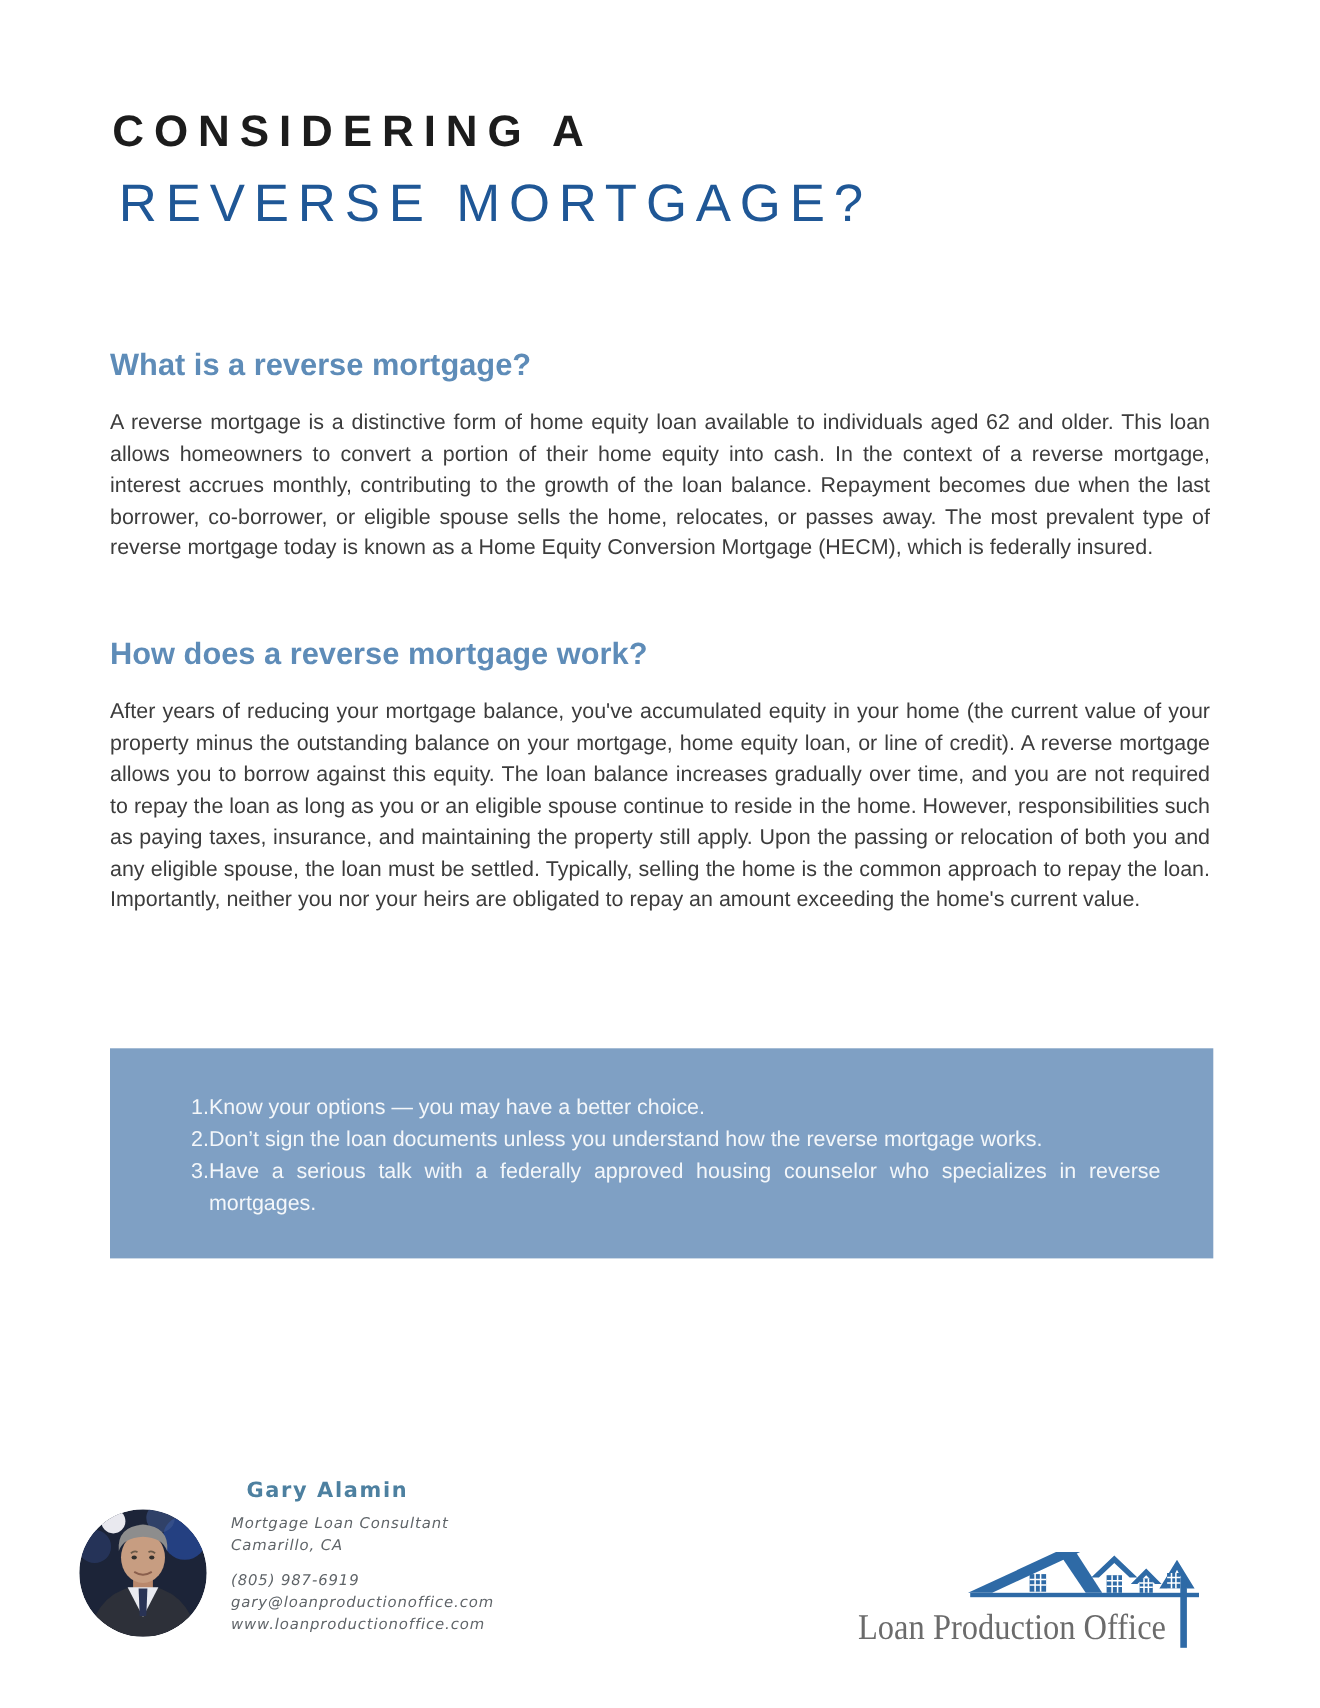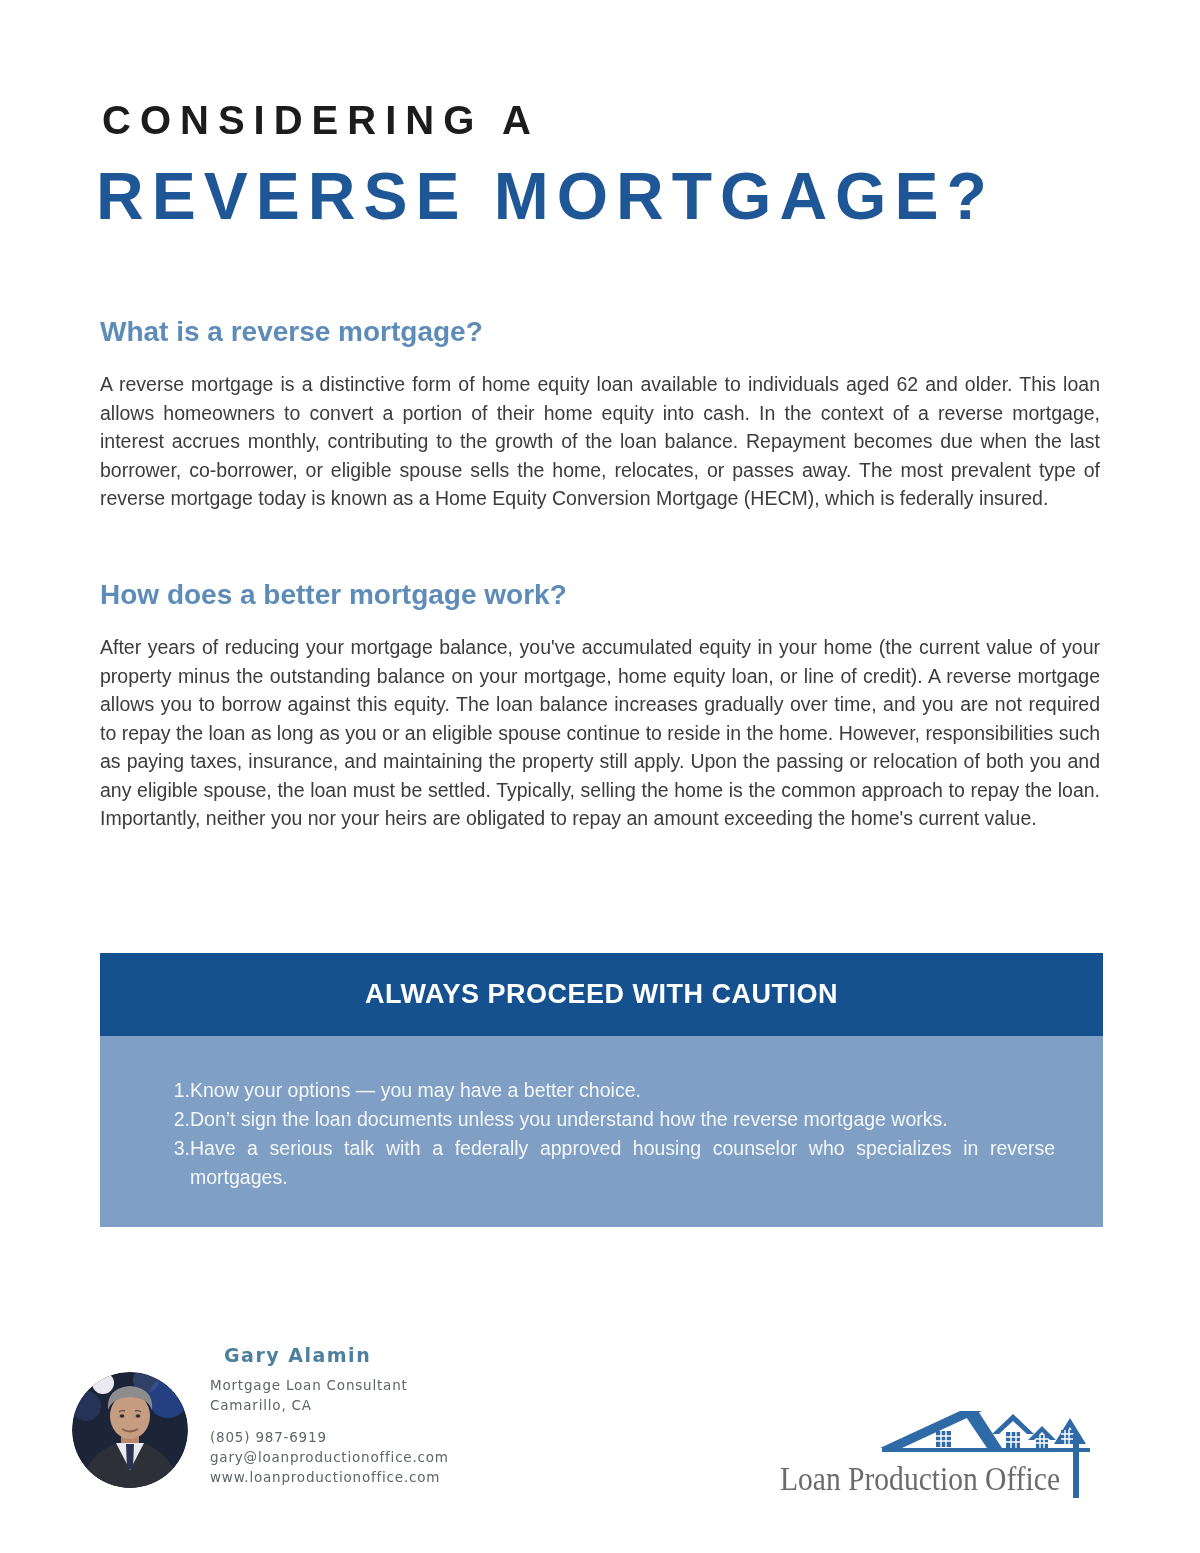--- a/index.html
+++ b/index.html
@@ -14,22 +14,22 @@
     margin:0 auto; overflow:hidden;
     font-family:"Liberation Sans", sans-serif;
   }
   
   .title-kicker{
     position:absolute; left:102px; top:98px;
     font-size:40px; font-weight:700; letter-spacing:9px;
     color:var(--title_black,#1c1c1c); white-space:nowrap;
   }
   .title-main{
-    position:absolute; left:96px; top:158px;
-    font-size:66px; font-weight:700; letter-spacing:8px;
+    position:absolute; left:108px; top:158px;
+    font-size:48px; font-weight:400; letter-spacing:8px;
     color:var(--title_blue,#1f5796); white-space:nowrap;
   }
   
   .sec{position:absolute; left:100px; width:1000px;}
   .sec h2{
     margin:0; font-size:28px; font-weight:700;
     color:var(--section_heading_blue,#5e8cb8);
   }
   .sec p{
     margin:22px 0 0 0; font-size:19.5px; line-height:28.5px;
@@ -62,45 +62,44 @@
   }
   .contact{
     position:absolute; left:210px; top:1344px;
     font-family:"DejaVu Sans", sans-serif;
     color:var(--contact_text_gray,#5f6468);
   }
   .c-name{
     font-size:19px; font-weight:700; letter-spacing:1.5px;
     color:var(--contact_name_blue,#4d80a0); margin-bottom:9px;margin-left:14px;
   }
-  .c-line{font-size:13.5px; letter-spacing:.8px; line-height:20px;}
+  .c-line{font-size:13.5px; letter-spacing:.8px; line-height:20px;font-style:italic;}
   .c-group{margin-top:12px;}
   .logo{position:absolute; left:770px; top:1406px; width:322px; height:112px;}
   .logo svg{display:block;}
 </style>
 </head>
 <body>
 
 <div class="page">
 
   <div class="title-kicker">CONSIDERING A</div>
   <div class="title-main">REVERSE MORTGAGE?</div>
 
   <section class="sec sec1">
     <h2>What is a reverse mortgage?</h2>
     <p>A reverse mortgage is a distinctive form of home equity loan available to individuals aged 62 and older. This loan allows homeowners to convert a portion of their home equity into cash. In the context of a reverse mortgage, interest accrues monthly, contributing to the growth of the loan balance. Repayment becomes due when the last borrower, co-borrower, or eligible spouse sells the home, relocates, or passes away. The most prevalent type of reverse mortgage today is known as a Home Equity Conversion Mortgage (HECM), which is federally insured.</p>
   </section>
 
   <section class="sec sec2">
-    <h2>How does a better mortgage work?</h2>
+    <h2>How does a reverse mortgage work?</h2>
     <p>After years of reducing your mortgage balance, you've accumulated equity in your home (the current value of your property minus the outstanding balance on your mortgage, home equity loan, or line of credit). A reverse mortgage allows you to borrow against this equity. The loan balance increases gradually over time, and you are not required to repay the loan as long as you or an eligible spouse continue to reside in the home. However, responsibilities such as paying taxes, insurance, and maintaining the property still apply. Upon the passing or relocation of both you and any eligible spouse, the loan must be settled. Typically, selling the home is the common approach to repay the loan. Importantly, neither you nor your heirs are obligated to repay an amount exceeding the home's current value.</p>
   </section>
 
   <div class="caution">
-    <div class="caution-header">ALWAYS PROCEED WITH CAUTION</div>
     <div class="caution-body">
       <ol>
         <li>Know your options — you may have a better choice.</li>
         <li>Don’t sign the loan documents unless you understand how the reverse mortgage works.</li>
         <li>Have a serious talk with a federally approved housing counselor who specializes in reverse mortgages.</li>
       </ol>
     </div>
   </div>
 
   <div class="avatar">

